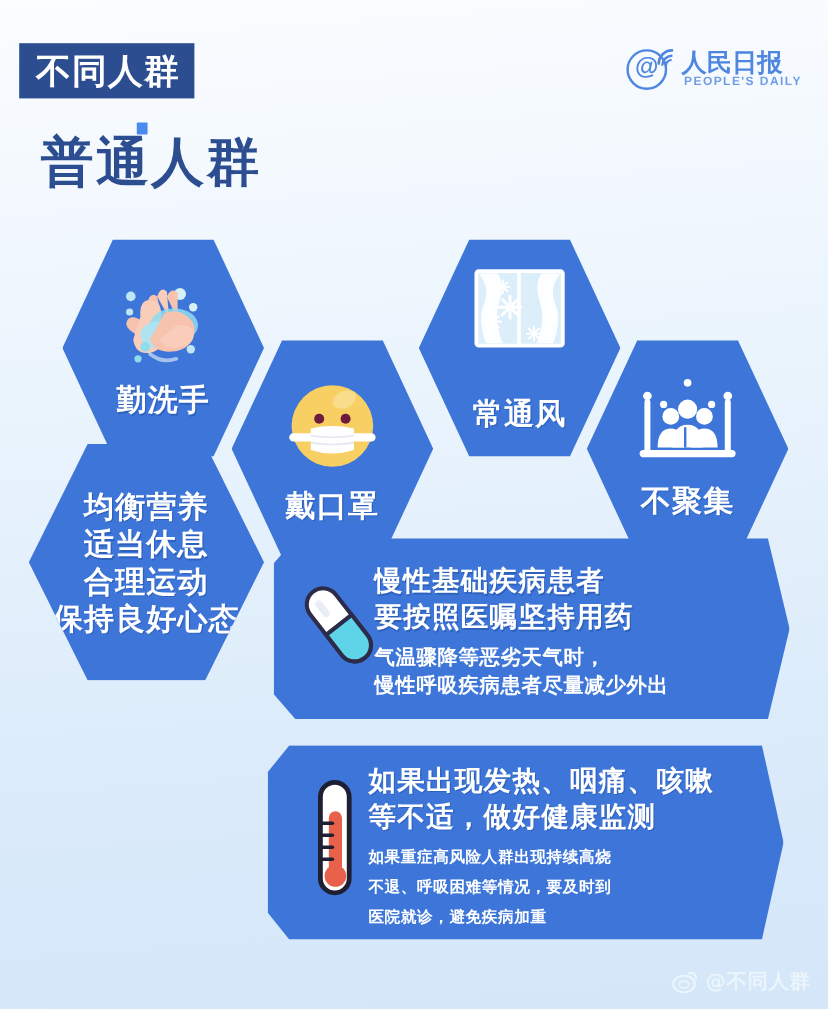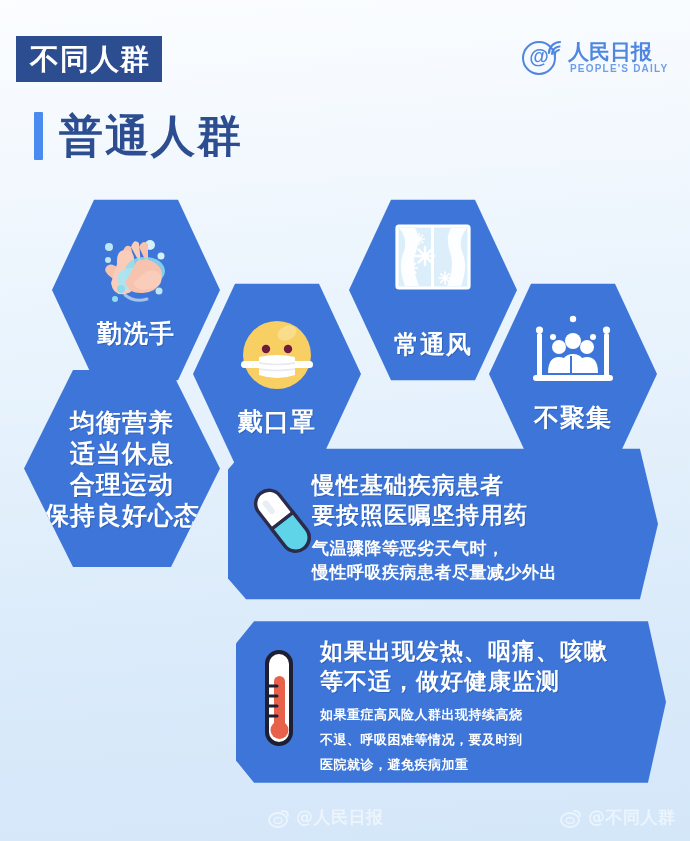--- a/index.html
+++ b/index.html
@@ -42,21 +42,21 @@
     position:absolute;left:46px;top:0px;color:#4e86e0;
     font-size:21px;font-weight:bold;letter-spacing:0px;
     font-family:"DejaVu Sans",sans-serif;
   }
   #logo .en{
     position:absolute;left:48px;top:25px;color:#6f9de8;
     font-size:10px;font-weight:bold;letter-spacing:1.2px;
   }
 
   
-  #sectiontitle{position:absolute;left:34px;top:102px;height:58px;display:flex;align-items:flex-end;}
+  #sectiontitle{position:absolute;left:34px;top:102px;height:58px;display:flex;align-items:center;flex-direction:column;}
   #sectiontitle .bar{width:9px;height:48px;background:#4a8bf0;margin-right:16px;border-radius:1px;}
   #sectiontitle .txt{
     color:#2c4e91;font-size:44px;font-weight:bold;letter-spacing:2px;
     font-family:"DejaVu Sans",sans-serif;line-height:48px;
   }
 
   
   .hex{
     position:absolute;
     background:#3d76d8;
@@ -92,21 +92,21 @@
     font-family:"DejaVu Sans",sans-serif;letter-spacing:1px;
     text-shadow:1px 1px 0 rgba(20,60,140,.35);
   }
   .banner .bbody{
     position:absolute;color:#ffffff;font-weight:bold;
     font-family:"DejaVu Sans",sans-serif;letter-spacing:0.5px;
   }
   #banner-med{left:228px;top:444px;width:430px;height:160px;}
   #banner-med .btitle{left:84px;top:26px;font-size:23px;line-height:30px;}
   #banner-med .bbody{left:84px;top:92px;font-size:17px;line-height:24px;}
-  #banner-fever{left:236px;top:616px;width:430px;height:172px;}
+  #banner-fever{left:223px;top:616px;width:430px;height:172px;}
   #banner-fever .btitle{left:84px;top:20px;font-size:23px;line-height:30px;}
   #banner-fever .bbody{left:84px;top:86px;font-size:13px;line-height:25px;}
 
   .bicon{position:absolute;}
   #icon-pill{left:246px;top:482px;width:72px;height:78px;}
   #icon-therm{left:250px;top:648px;width:58px;height:100px;}
 
   
   .wm{position:absolute;display:flex;align-items:center;opacity:.55;}
   .wm .wtext{
@@ -282,28 +282,20 @@
     <rect x="24" y="28" width="11" height="60" rx="5.5" fill="#e8614a"></rect>
     <circle cx="29.5" cy="82" r="9" fill="#e8614a"></circle>
     <g stroke="#1f1f33" stroke-width="3" stroke-linecap="round">
       <line x1="17" y1="38" x2="27" y2="38"></line>
       <line x1="17" y1="48" x2="27" y2="48"></line>
       <line x1="17" y1="58" x2="27" y2="58"></line>
       <line x1="17" y1="68" x2="27" y2="68"></line>
     </g>
   </svg>
 
-  <div class="wm" id="wm-left">
-    <svg width="22" height="20" viewBox="0 0 22 20">
-      <ellipse cx="10" cy="12" rx="9" ry="7" fill="none" stroke="#ffffff" stroke-width="1.8"></ellipse>
-      <ellipse cx="10" cy="12.5" rx="4" ry="3" fill="none" stroke="#ffffff" stroke-width="1.5"></ellipse>
-      <path d="M14 3 q6 -1 6 5" stroke="#ffffff" stroke-width="1.8" fill="none" stroke-linecap="round"></path>
-    </svg>
-    <span class="wtext">@人民日报</span>
-  </div>
 
   <div class="wm" id="wm-right">
     <svg width="22" height="20" viewBox="0 0 22 20">
       <ellipse cx="10" cy="12" rx="9" ry="7" fill="none" stroke="#ffffff" stroke-width="1.8"></ellipse>
       <ellipse cx="10" cy="12.5" rx="4" ry="3" fill="none" stroke="#ffffff" stroke-width="1.5"></ellipse>
       <path d="M14 3 q6 -1 6 5" stroke="#ffffff" stroke-width="1.8" fill="none" stroke-linecap="round"></path>
     </svg>
     <span class="wtext">@不同人群</span>
   </div>
 

